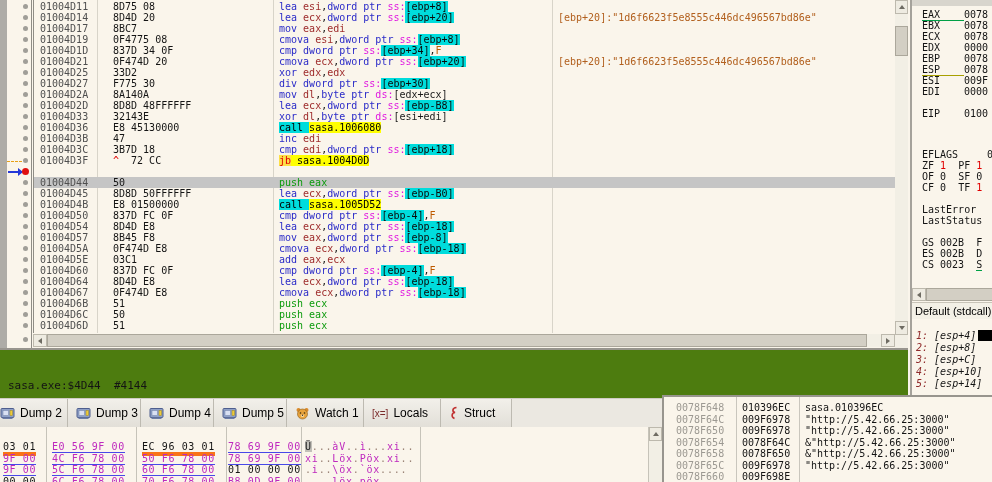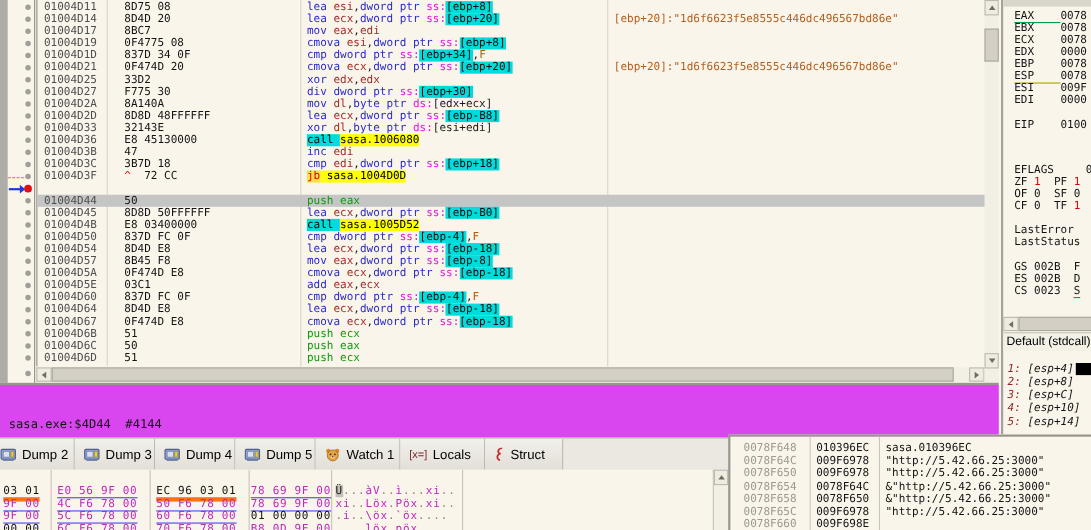--- a/index.html
+++ b/index.html
@@ -48,21 +48,21 @@
   .ug{border-bottom:1px solid #00A046;} .uo{border-bottom:1px solid #A8A000;}
   .red{color:#E00000;} .rval{color:#141414;}
   #reg-hscroll{left:0;top:288px;width:82px;height:13px;}
   #args-header{left:0;top:302px;width:82px;height:16px;border-top:1px solid #C8C4B8;background:#F3F0E6;
     font-family:"Liberation Sans",sans-serif;font-size:11px;line-height:16px;padding-left:3px;color:#000;}
   .argrow{position:absolute;left:4px;height:12px;line-height:12px;white-space:pre;font-style:italic;}
   .argn{color:#8F2A2A;}
   #argsel{left:66px;top:330px;width:16px;height:11px;background:#000;}
   
   #hsplit{left:0;top:348px;width:908px;height:2px;background:#98958E;}
-  #status-area{left:0;top:350px;width:908px;height:48px;background:#d946ef;}
+  #status-area{left:0;top:350px;width:908px;height:48px;background:#4d7c0f;}
   #status-text{position:absolute;left:8px;top:29px;font-size:11px;color:#141414;white-space:pre;}
   
   #tabbar{left:0;top:398px;width:698px;height:29px;background:#EBE8E1;border-top:1px solid #CFCCC4;border-bottom:1px solid #ABA89F;overflow:hidden;}
   .tab{position:absolute;top:0;height:28px;border-right:1px solid #BDBAB1;display:flex;align-items:center;gap:5px;
     padding-left:8px;box-sizing:border-box;font-family:"Liberation Sans",sans-serif;font-size:12px;color:#000;
     background:linear-gradient(#F2F0EA,#E2DFD8);}
   .tab .ticon{display:flex;align-items:center;}
   .locals-glyph{color:#7A2A2A;font-size:10px;}
   
   #dump{left:0;top:427px;width:648px;height:55px;background:#FAF5EB;overflow:hidden;}
@@ -141,21 +141,21 @@
       <div class="drow" style="top: 78px;"><span class="daddr">01004D27</span><span class="dbytes">F775 30</span><span class="dinstr"><span class="tk-mn">div </span><span class="tk-mn">dword ptr </span><span class="tk-seg">ss:</span><span class="tk-mem">[ebp+30]</span></span></div>
       <div class="drow" style="top: 89px;"><span class="daddr">01004D2A</span><span class="dbytes">8A140A</span><span class="dinstr"><span class="tk-mn">mov </span><span class="tk-reg">dl</span><span class="tk-pun">,</span><span class="tk-mn">byte ptr </span><span class="tk-seg">ds:</span><span class="tk-pun">[edx+ecx]</span></span></div>
       <div class="drow" style="top: 100px;"><span class="daddr">01004D2D</span><span class="dbytes">8D8D 48FFFFFF</span><span class="dinstr"><span class="tk-mn">lea </span><span class="tk-reg">ecx</span><span class="tk-pun">,</span><span class="tk-mn">dword ptr </span><span class="tk-seg">ss:</span><span class="tk-mem">[ebp-B8]</span></span></div>
       <div class="drow" style="top: 111px;"><span class="daddr">01004D33</span><span class="dbytes">32143E</span><span class="dinstr"><span class="tk-mn">xor </span><span class="tk-reg">dl</span><span class="tk-pun">,</span><span class="tk-mn">byte ptr </span><span class="tk-seg">ds:</span><span class="tk-pun">[esi+edi]</span></span></div>
       <div class="drow" style="top: 122px;"><span class="daddr">01004D36</span><span class="dbytes">E8 45130000</span><span class="dinstr"><span class="tk-callk">call </span><span class="tk-tgt">sasa.1006080</span></span></div>
       <div class="drow" style="top: 133px;"><span class="daddr">01004D3B</span><span class="dbytes">47</span><span class="dinstr"><span class="tk-mn">inc </span><span class="tk-reg">edi</span></span></div>
       <div class="drow" style="top: 144px;"><span class="daddr">01004D3C</span><span class="dbytes">3B7D 18</span><span class="dinstr"><span class="tk-mn">cmp </span><span class="tk-reg">edi</span><span class="tk-pun">,</span><span class="tk-mn">dword ptr </span><span class="tk-seg">ss:</span><span class="tk-mem">[ebp+18]</span></span></div>
       <div class="drow" style="top: 155px;"><span class="daddr">01004D3F</span><span class="dbytes"><span class="tk-jx">^  </span>72 CC</span><span class="dinstr"><span class="tk-jmn">jb</span><span class="tk-tgt"> sasa.1004D0D</span></span></div>
       <div class="drow sel" style="top: 177px;"><span class="daddr">01004D44</span><span class="dbytes">50</span><span class="dinstr"><span class="tk-push">push eax</span></span></div>
       <div class="drow" style="top: 188px;"><span class="daddr">01004D45</span><span class="dbytes">8D8D 50FFFFFF</span><span class="dinstr"><span class="tk-mn">lea </span><span class="tk-reg">ecx</span><span class="tk-pun">,</span><span class="tk-mn">dword ptr </span><span class="tk-seg">ss:</span><span class="tk-mem">[ebp-B0]</span></span></div>
-      <div class="drow" style="top: 199px;"><span class="daddr">01004D4B</span><span class="dbytes">E8 03400000</span><span class="dinstr"><span class="tk-callk">call </span><span class="tk-tgt">sasa.1005D52</span></span></div>
+      <div class="drow" style="top: 199px;"><span class="daddr">01004D4B</span><span class="dbytes">E8 01500000</span><span class="dinstr"><span class="tk-callk">call </span><span class="tk-tgt">sasa.1005D52</span></span></div>
       <div class="drow" style="top: 210px;"><span class="daddr">01004D50</span><span class="dbytes">837D FC 0F</span><span class="dinstr"><span class="tk-mn">cmp </span><span class="tk-mn">dword ptr </span><span class="tk-seg">ss:</span><span class="tk-mem">[ebp-4]</span><span class="tk-pun">,</span><span class="tk-num">F</span></span></div>
       <div class="drow" style="top: 221px;"><span class="daddr">01004D54</span><span class="dbytes">8D4D E8</span><span class="dinstr"><span class="tk-mn">lea </span><span class="tk-reg">ecx</span><span class="tk-pun">,</span><span class="tk-mn">dword ptr </span><span class="tk-seg">ss:</span><span class="tk-mem">[ebp-18]</span></span></div>
       <div class="drow" style="top: 232px;"><span class="daddr">01004D57</span><span class="dbytes">8B45 F8</span><span class="dinstr"><span class="tk-mn">mov </span><span class="tk-reg">eax</span><span class="tk-pun">,</span><span class="tk-mn">dword ptr </span><span class="tk-seg">ss:</span><span class="tk-mem">[ebp-8]</span></span></div>
       <div class="drow" style="top: 243px;"><span class="daddr">01004D5A</span><span class="dbytes">0F474D E8</span><span class="dinstr"><span class="tk-mn">cmova </span><span class="tk-reg">ecx</span><span class="tk-pun">,</span><span class="tk-mn">dword ptr </span><span class="tk-seg">ss:</span><span class="tk-mem">[ebp-18]</span></span></div>
       <div class="drow" style="top: 254px;"><span class="daddr">01004D5E</span><span class="dbytes">03C1</span><span class="dinstr"><span class="tk-mn">add </span><span class="tk-reg">eax</span><span class="tk-pun">,</span><span class="tk-reg">ecx</span></span></div>
       <div class="drow" style="top: 265px;"><span class="daddr">01004D60</span><span class="dbytes">837D FC 0F</span><span class="dinstr"><span class="tk-mn">cmp </span><span class="tk-mn">dword ptr </span><span class="tk-seg">ss:</span><span class="tk-mem">[ebp-4]</span><span class="tk-pun">,</span><span class="tk-num">F</span></span></div>
       <div class="drow" style="top: 276px;"><span class="daddr">01004D64</span><span class="dbytes">8D4D E8</span><span class="dinstr"><span class="tk-mn">lea </span><span class="tk-reg">ecx</span><span class="tk-pun">,</span><span class="tk-mn">dword ptr </span><span class="tk-seg">ss:</span><span class="tk-mem">[ebp-18]</span></span></div>
       <div class="drow" style="top: 287px;"><span class="daddr">01004D67</span><span class="dbytes">0F474D E8</span><span class="dinstr"><span class="tk-mn">cmova </span><span class="tk-reg">ecx</span><span class="tk-pun">,</span><span class="tk-mn">dword ptr </span><span class="tk-seg">ss:</span><span class="tk-mem">[ebp-18]</span></span></div>
       <div class="drow" style="top: 298px;"><span class="daddr">01004D6B</span><span class="dbytes">51</span><span class="dinstr"><span class="tk-push">push ecx</span></span></div>
       <div class="drow" style="top: 309px;"><span class="daddr">01004D6C</span><span class="dbytes">50</span><span class="dinstr"><span class="tk-push">push eax</span></span></div>

